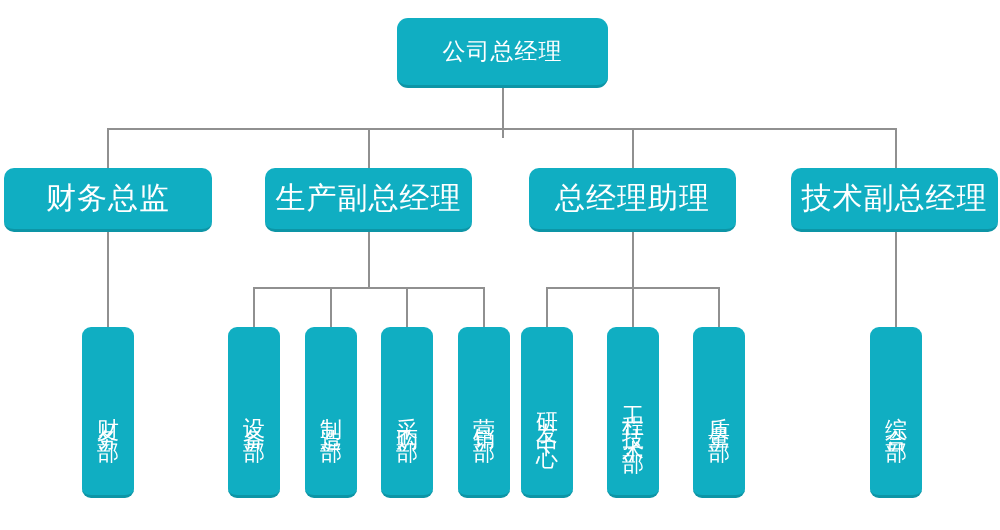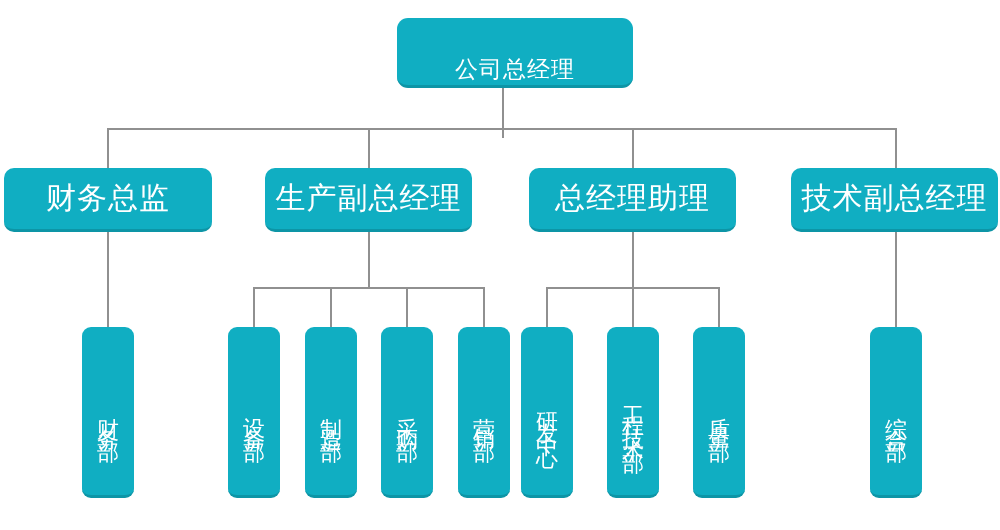--- a/index.html
+++ b/index.html
@@ -84,21 +84,21 @@
   <div class="line vline" style="left:483px; top:287px; height:40px;"></div>
 
   <div class="line vline" style="left:632px; top:232px; height:57px;"></div>
   <div class="line hline" style="left:546px; top:287px; width:174px;"></div>
   <div class="line vline" style="left:546px; top:287px; height:40px;"></div>
   <div class="line vline" style="left:632px; top:287px; height:40px;"></div>
   <div class="line vline" style="left:718px; top:287px; height:40px;"></div>
 
   <div class="line vline" style="left:895px; top:232px; height:95px;"></div>
 
-  <div class="node lvl1" style="left:397px; width:236px;align-items:flex-end;">
+  <div class="node lvl1" style="left:397px; width:211px;">
     <span>公司总经理</span>
   </div>
 
   <div class="node lvl2" style="left:4px; width:208px;">
     <span>财务总监</span>
   </div>
   <div class="node lvl2" style="left:265px; width:207px;">
     <span>生产副总经理</span>
   </div>
   <div class="node lvl2" style="left:529px; width:207px;">

